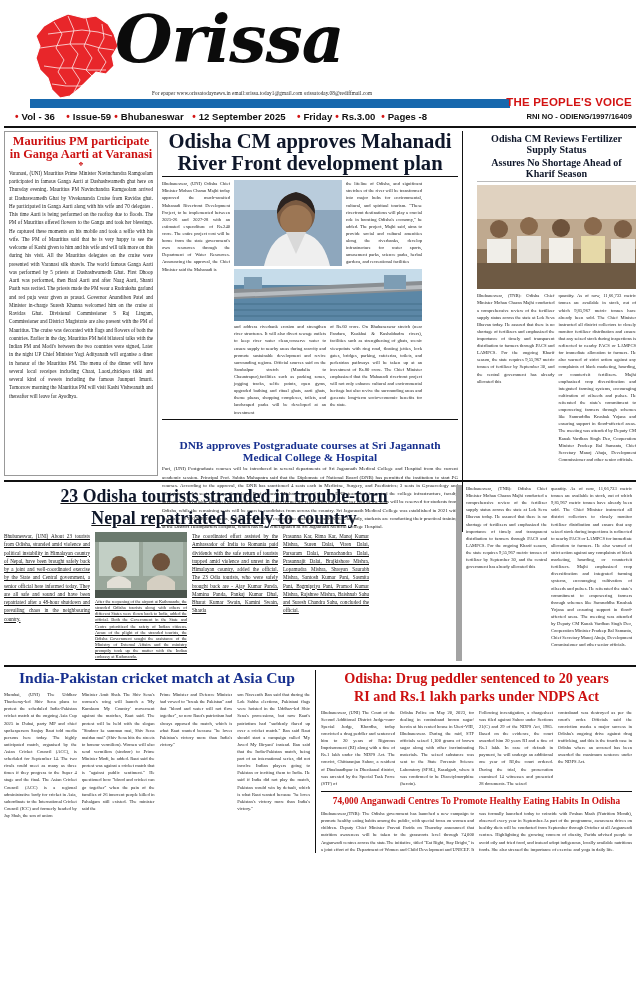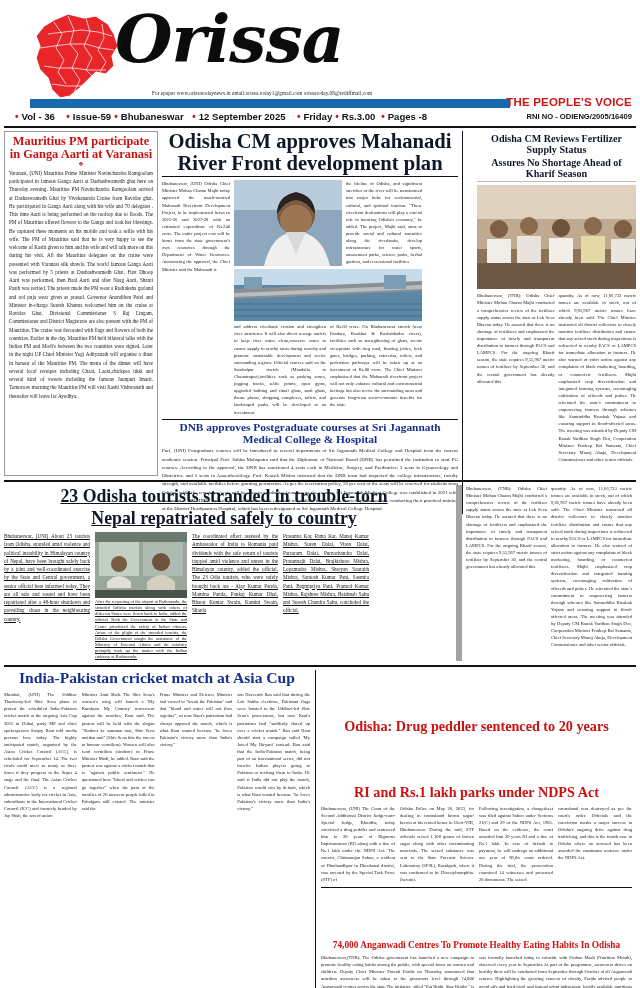--- a/index.html
+++ b/index.html
@@ -109,21 +109,21 @@
   }
   .photo.crowd {
     background:linear-gradient(170deg,#e3d8cd 0%,#c6a98e 30%,#9a7f63 60%,#5f4d3c 100%);
   }
   .photo.bus {
     background:linear-gradient(175deg,#cfd8d2 0%,#9aa79b 35%,#6d7a6e 70%,#3f4a42 100%);
   }
   .cap { font-size:4.4px; line-height:1.4; text-align:justify; color:#222; padding-top:1px; }
 
   
-  .dnb { margin-top:3px; border-top:1px solid #111; padding-top:0; }
+  .dnb { margin-top:3px; border-top:1px solid #111; padding-top:18px; }
   .dnb .hl { font-size:11.4px; line-height:1.08; padding:1px 0 2px; }
   .dnb .txt { font-size:5.0px; line-height:1.66; }
 
   
   .rail { width:174px; margin-left:4px; border-left:1px solid #111; padding-left:14px; }
   .rail .ft-hl { font-size:10.1px; line-height:1.1; padding:2px 0 2px; border-bottom:1px solid #bbb;}
   .rail-body { display:flex; gap:4px; margin-top:3px; }
   .rail-body .c { width:83px; }
 
   
@@ -134,21 +134,21 @@
   .nepal-cols .c { width:86px; }
   .nepal-cols .c.photo-col { width:92px; }
 
   .nepal-rail { width:170px; padding-left:4px; }
 
   
   .bottom-band { margin-top:4px; border-top:2px solid #111; padding-top:3px; display:flex; }
   .bb-left { width:312px; padding-right:5px; border-right:1px solid #111; }
   .bb-right { width:316px; padding-left:5px; }
   .bb-left .hl { font-size:15.6px; padding:1px 0 3px; }
-  .bb-right .hl { font-size:14.2px; padding:1px 0 3px;margin-top:48px; }
+  .bb-right .hl { font-size:14.2px; padding:1px 0 3px; }
   .bb-cols { display:flex; gap:5px; margin-top:2px; }
   .bb-cols .c { flex:1; }
 
   .sub-head {
     margin-top:4px; border-top:1px solid #111; padding-top:3px;
   }
   .sub-head .hl { font-size:9.3px; line-height:1.1; padding-bottom:2px;text-align:center; }
 </style>
 </head>
 <body>
@@ -189,21 +189,21 @@
     <span class="bullet">•</span>
     <span class="seg">Bhubaneswar</span>
     <span class="bullet">&nbsp;&nbsp;•</span>
     <span class="seg">12 September 2025</span>
     <span class="bullet">&nbsp;&nbsp;&nbsp;•</span>
     <span class="seg">Friday</span>
     <span class="bullet">•</span>
     <span class="seg">Rs.3.00</span>
     <span class="bullet">&nbsp;•</span>
     <span class="seg">Pages -8</span>
-    <span class="rni">RNI NO - ODIENG/2005/16409</span>
+    <span class="rni">RNI NO - ODIENG/1997/16409</span>
   </div>
 
   <div class="top-band">
 
     <div class="tb-left col">
       <div class="hl hl-red">Mauritius PM participate in Ganga Aarti at Varanasi</div>
       <div class="deco">❖</div>
       <div class="body-txt">Varanasi, (UNI) Mauritius Prime Minister Navinchandra Ramgoolam participated in famous Ganga Aarti at Dashashwamedh ghat here on Thursday evening. Mauritius PM Navinchandra Ramgoolam arrived at Dashaswamedh Ghat by Vivekananda Cruise from Ravidas ghat. He participated in Ganga Aarti along with his wife and 70 delegates . This time Aarti is being performed on the rooftop due to floods. The PM of Mauritius offered flowers to the Ganga and took her blessings. He captured these moments on his mobile and took a selfie with his wife. The PM of Mauritius said that he is very happy to see the welcome of Kashi given to him and his wife and will talk more on this during his visit. All the Mauritius delegates on the cruise were presented with Varanasi silk shawls. The world famous Ganga Aarti was performed by 5 priests at Dashashwamedh Ghat. First Dhoop Aarti was performed, then Baal Aarti and after Naag Aarti, Shanti Paath was recited. The priests made the PM wear a Rudraksha garland and red puja wear given as prasad. Governor Anandiben Patel and Minister in-charge Suresh Khanna welcomed him on the cruise at Ravidas Ghat. Divisional Commissioner S Raj Lingam, Commissioner and District Magistrate are also present with the PM of Mauritius. The cruise was decorated with flags and flowers of both the countries. Earlier in the day, Mauritius PM held bilateral talks with the Indian PM and Modi's between the two countries were signed, Later in the night UP Chief Minister Yogi Adityanath will organise a diner in honour of the Mauritius PM. The menu of the dinner will have several local receipes including Chaat, Laoxi,chickpea tikki and several kind of sweets including the famous Jaunpuri Imarti. Tomorrow morning the Mauritius PM will visit Kashi Vishwanath and thereafter will leave for Ayodhya.</div>
     </div>
 

